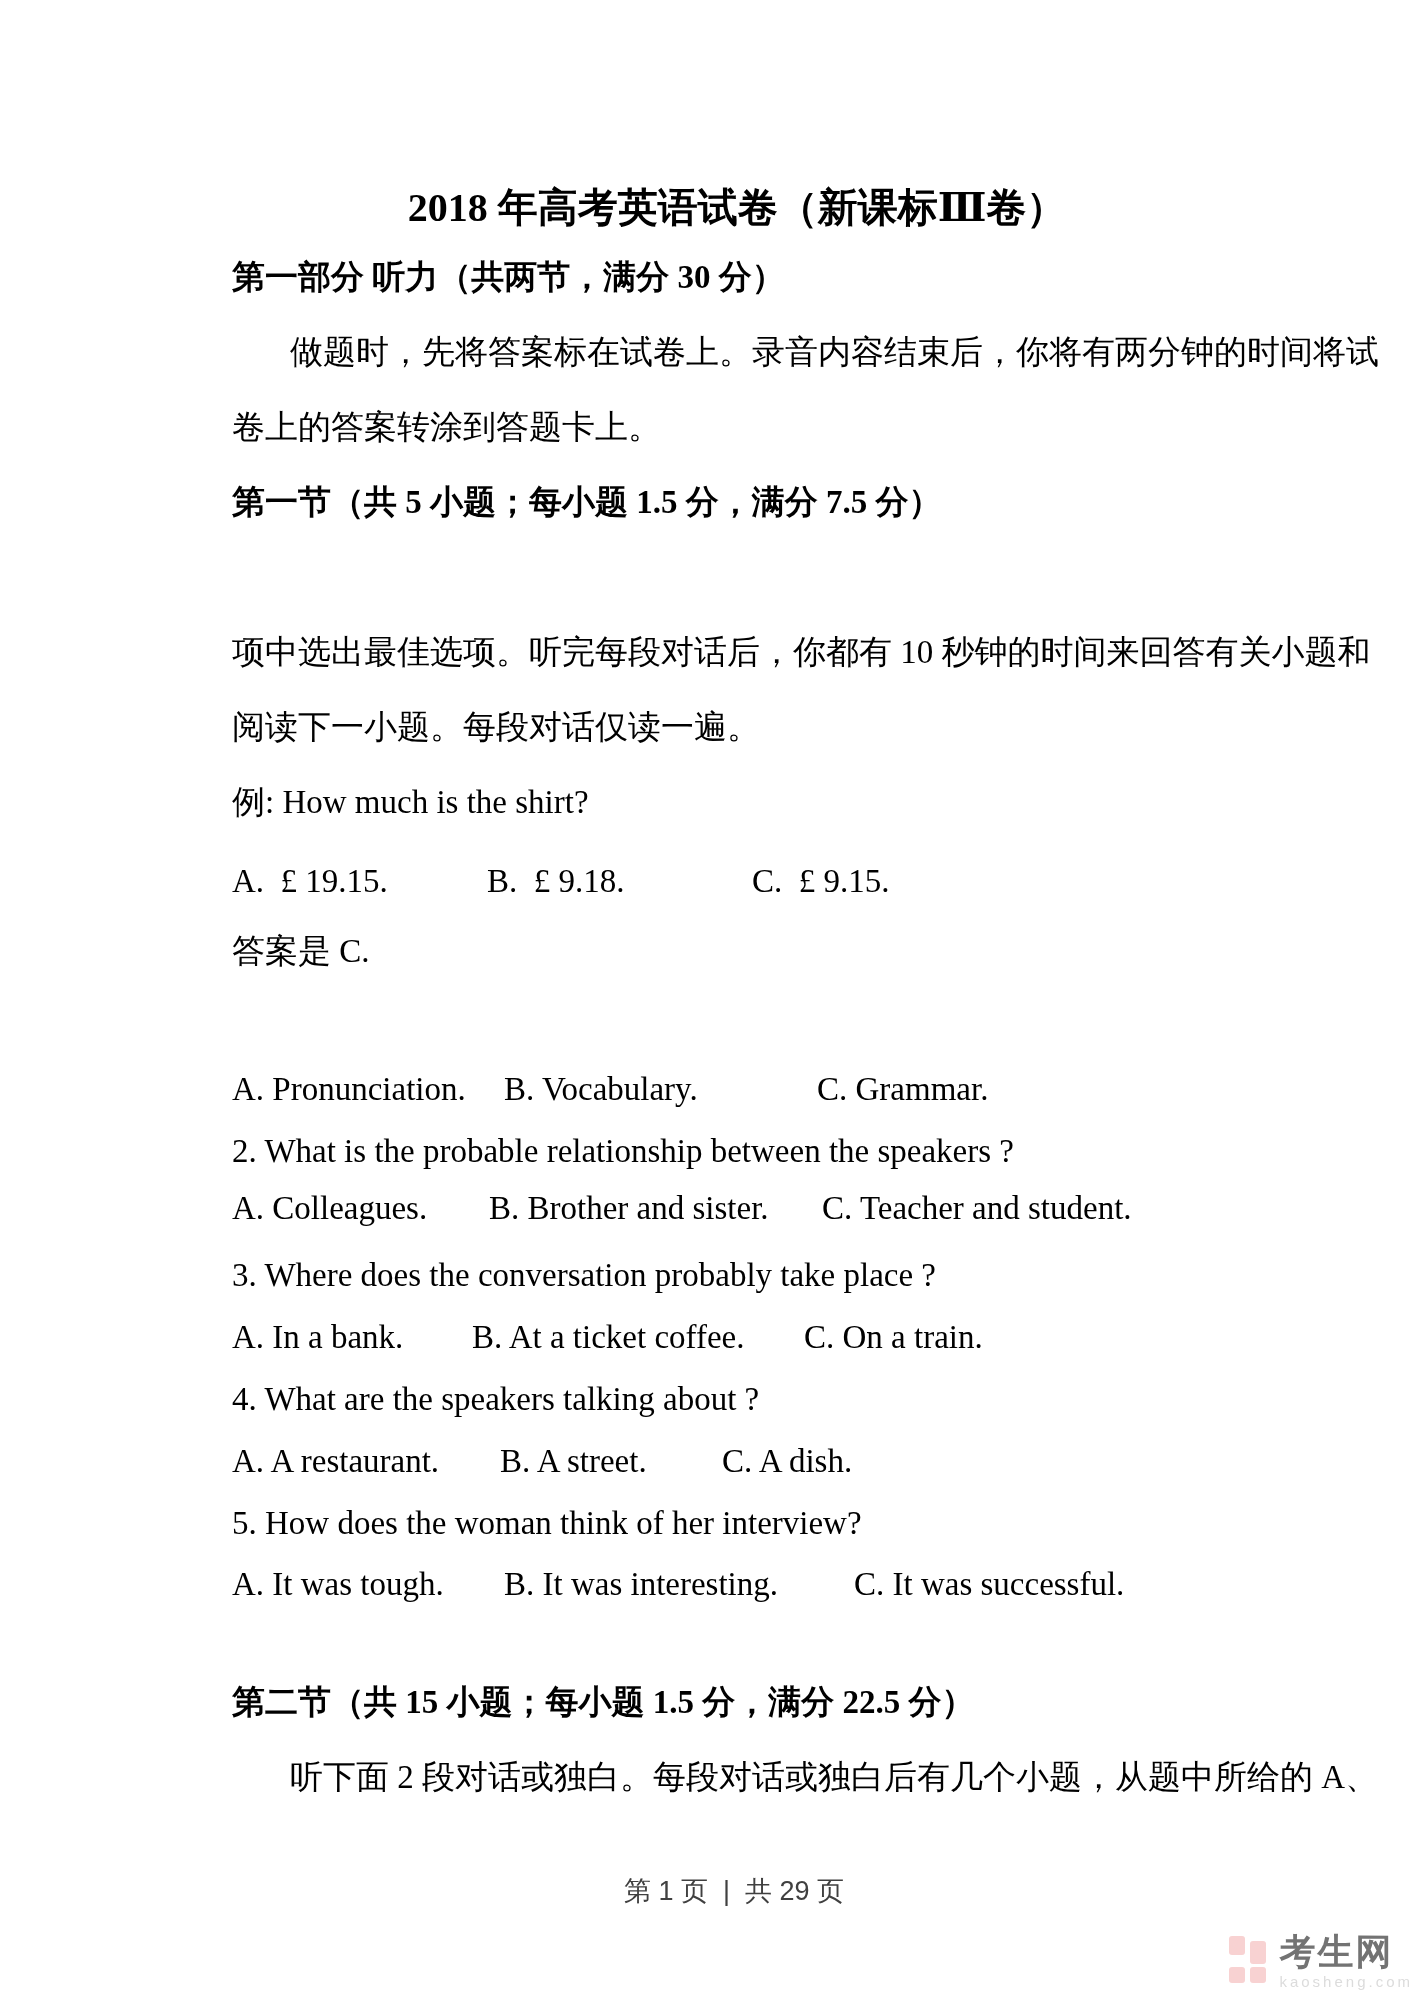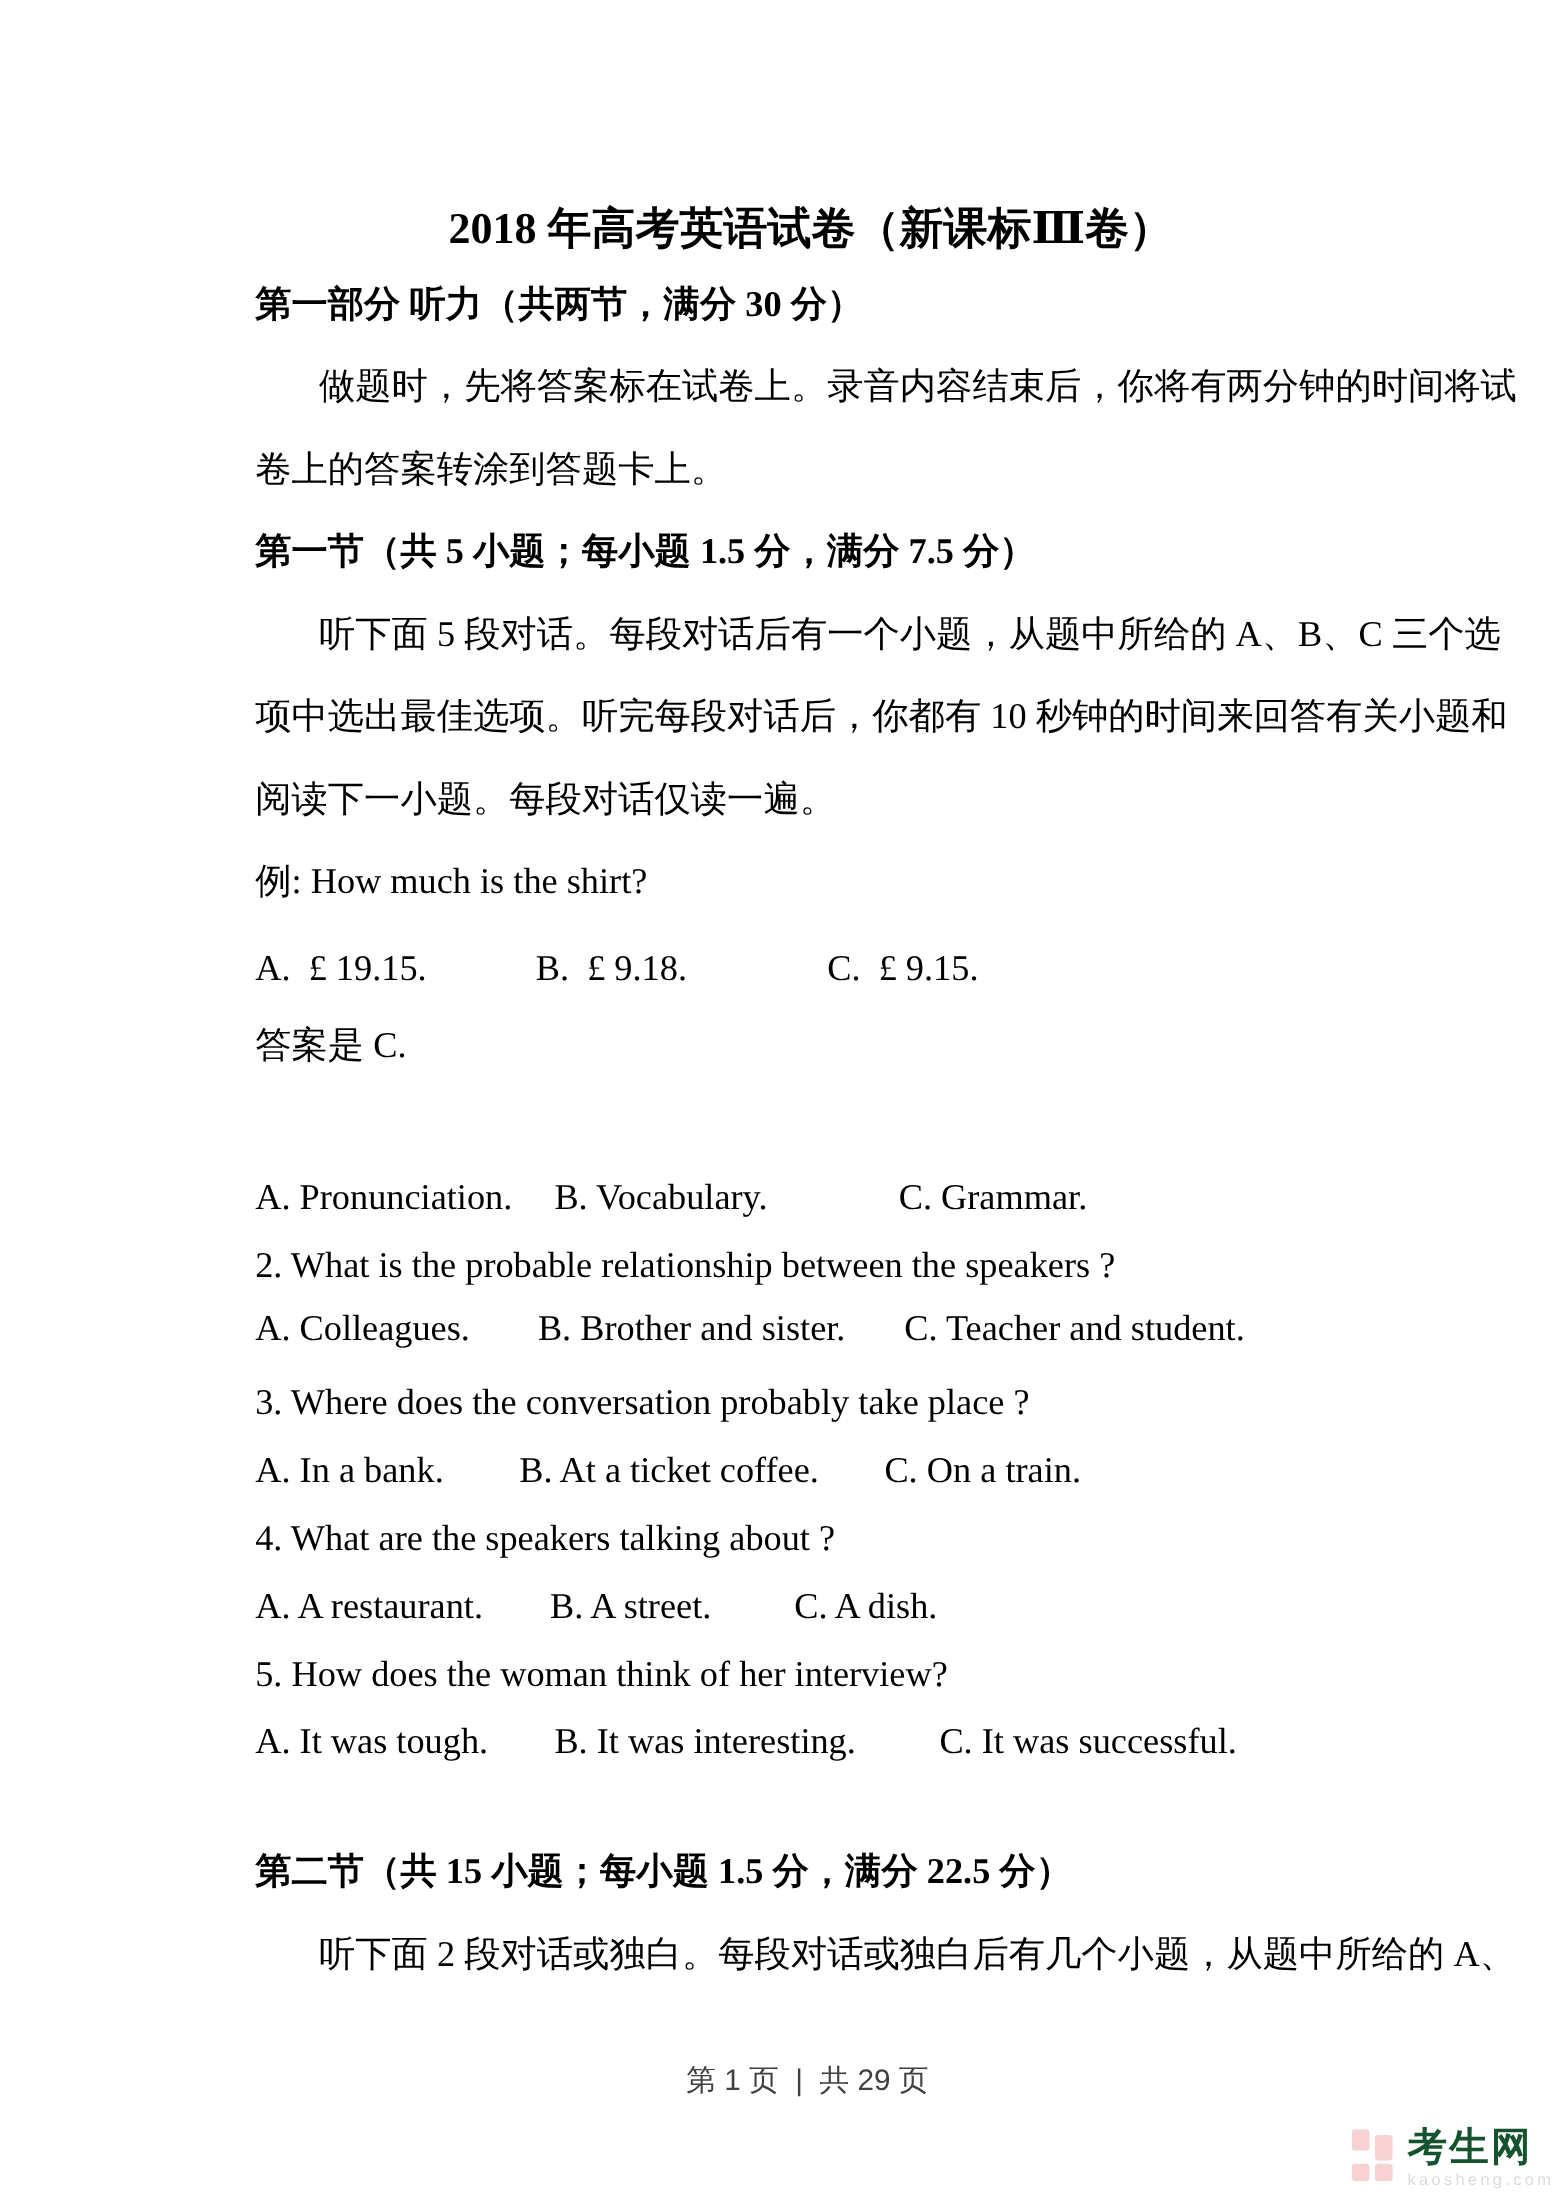--- a/index.html
+++ b/index.html
@@ -85,21 +85,21 @@
   .wm-texts{
     display:flex;
     flex-direction:column;
     align-items:flex-start;
   }
   .wm-name{
     font-family:"Liberation Sans","DejaVu Sans",sans-serif;
     font-size:36px;
     line-height:1;
     font-weight:700;
-    color:#14532d;
+    color:#737373;
     letter-spacing:2px;
     white-space:pre;
   }
   .wm-url{
     font-family:"Liberation Sans","DejaVu Sans",sans-serif;
     font-size:15px;
     color:#dcdcdc;
     letter-spacing:3px;
     margin-top:3px;
     white-space:pre;
@@ -113,21 +113,20 @@
 
     <div class="doc-title">2018 年高考英语试卷（新课标Ⅲ卷）</div>
 
     <div class="line heading" style="top:259px">第一部分 听力（共两节，满分 30 分）</div>
 
     <div class="line indent" style="top:334px">做题时，先将答案标在试卷上。录音内容结束后，你将有两分钟的时间将试</div>
     <div class="line" style="top:409px">卷上的答案转涂到答题卡上。</div>
 
     <div class="line heading" style="top:484px">第一节（共 5 小题；每小题 1.5 分，满分 7.5 分）</div>
 
-    <div class="line indent" style="top:559px">听下面 5 段对话。每段对话后有一个小题，从题中所给的 A、B、C 三个选</div>
     <div class="line" style="top:634px">项中选出最佳选项。听完每段对话后，你都有 10 秒钟的时间来回答有关小题和</div>
     <div class="line" style="top:709px">阅读下一小题。每段对话仅读一遍。</div>
 
     <div class="line" style="top:784px">例: How much is the shirt?</div>
 
     <div class="line opts" style="top:863px">
       <span style="left:0">A.  £ 19.15.</span>
       <span style="left:255px">B.  £ 9.18.</span>
       <span style="left:520px">C.  £ 9.15.</span>
     </div>

